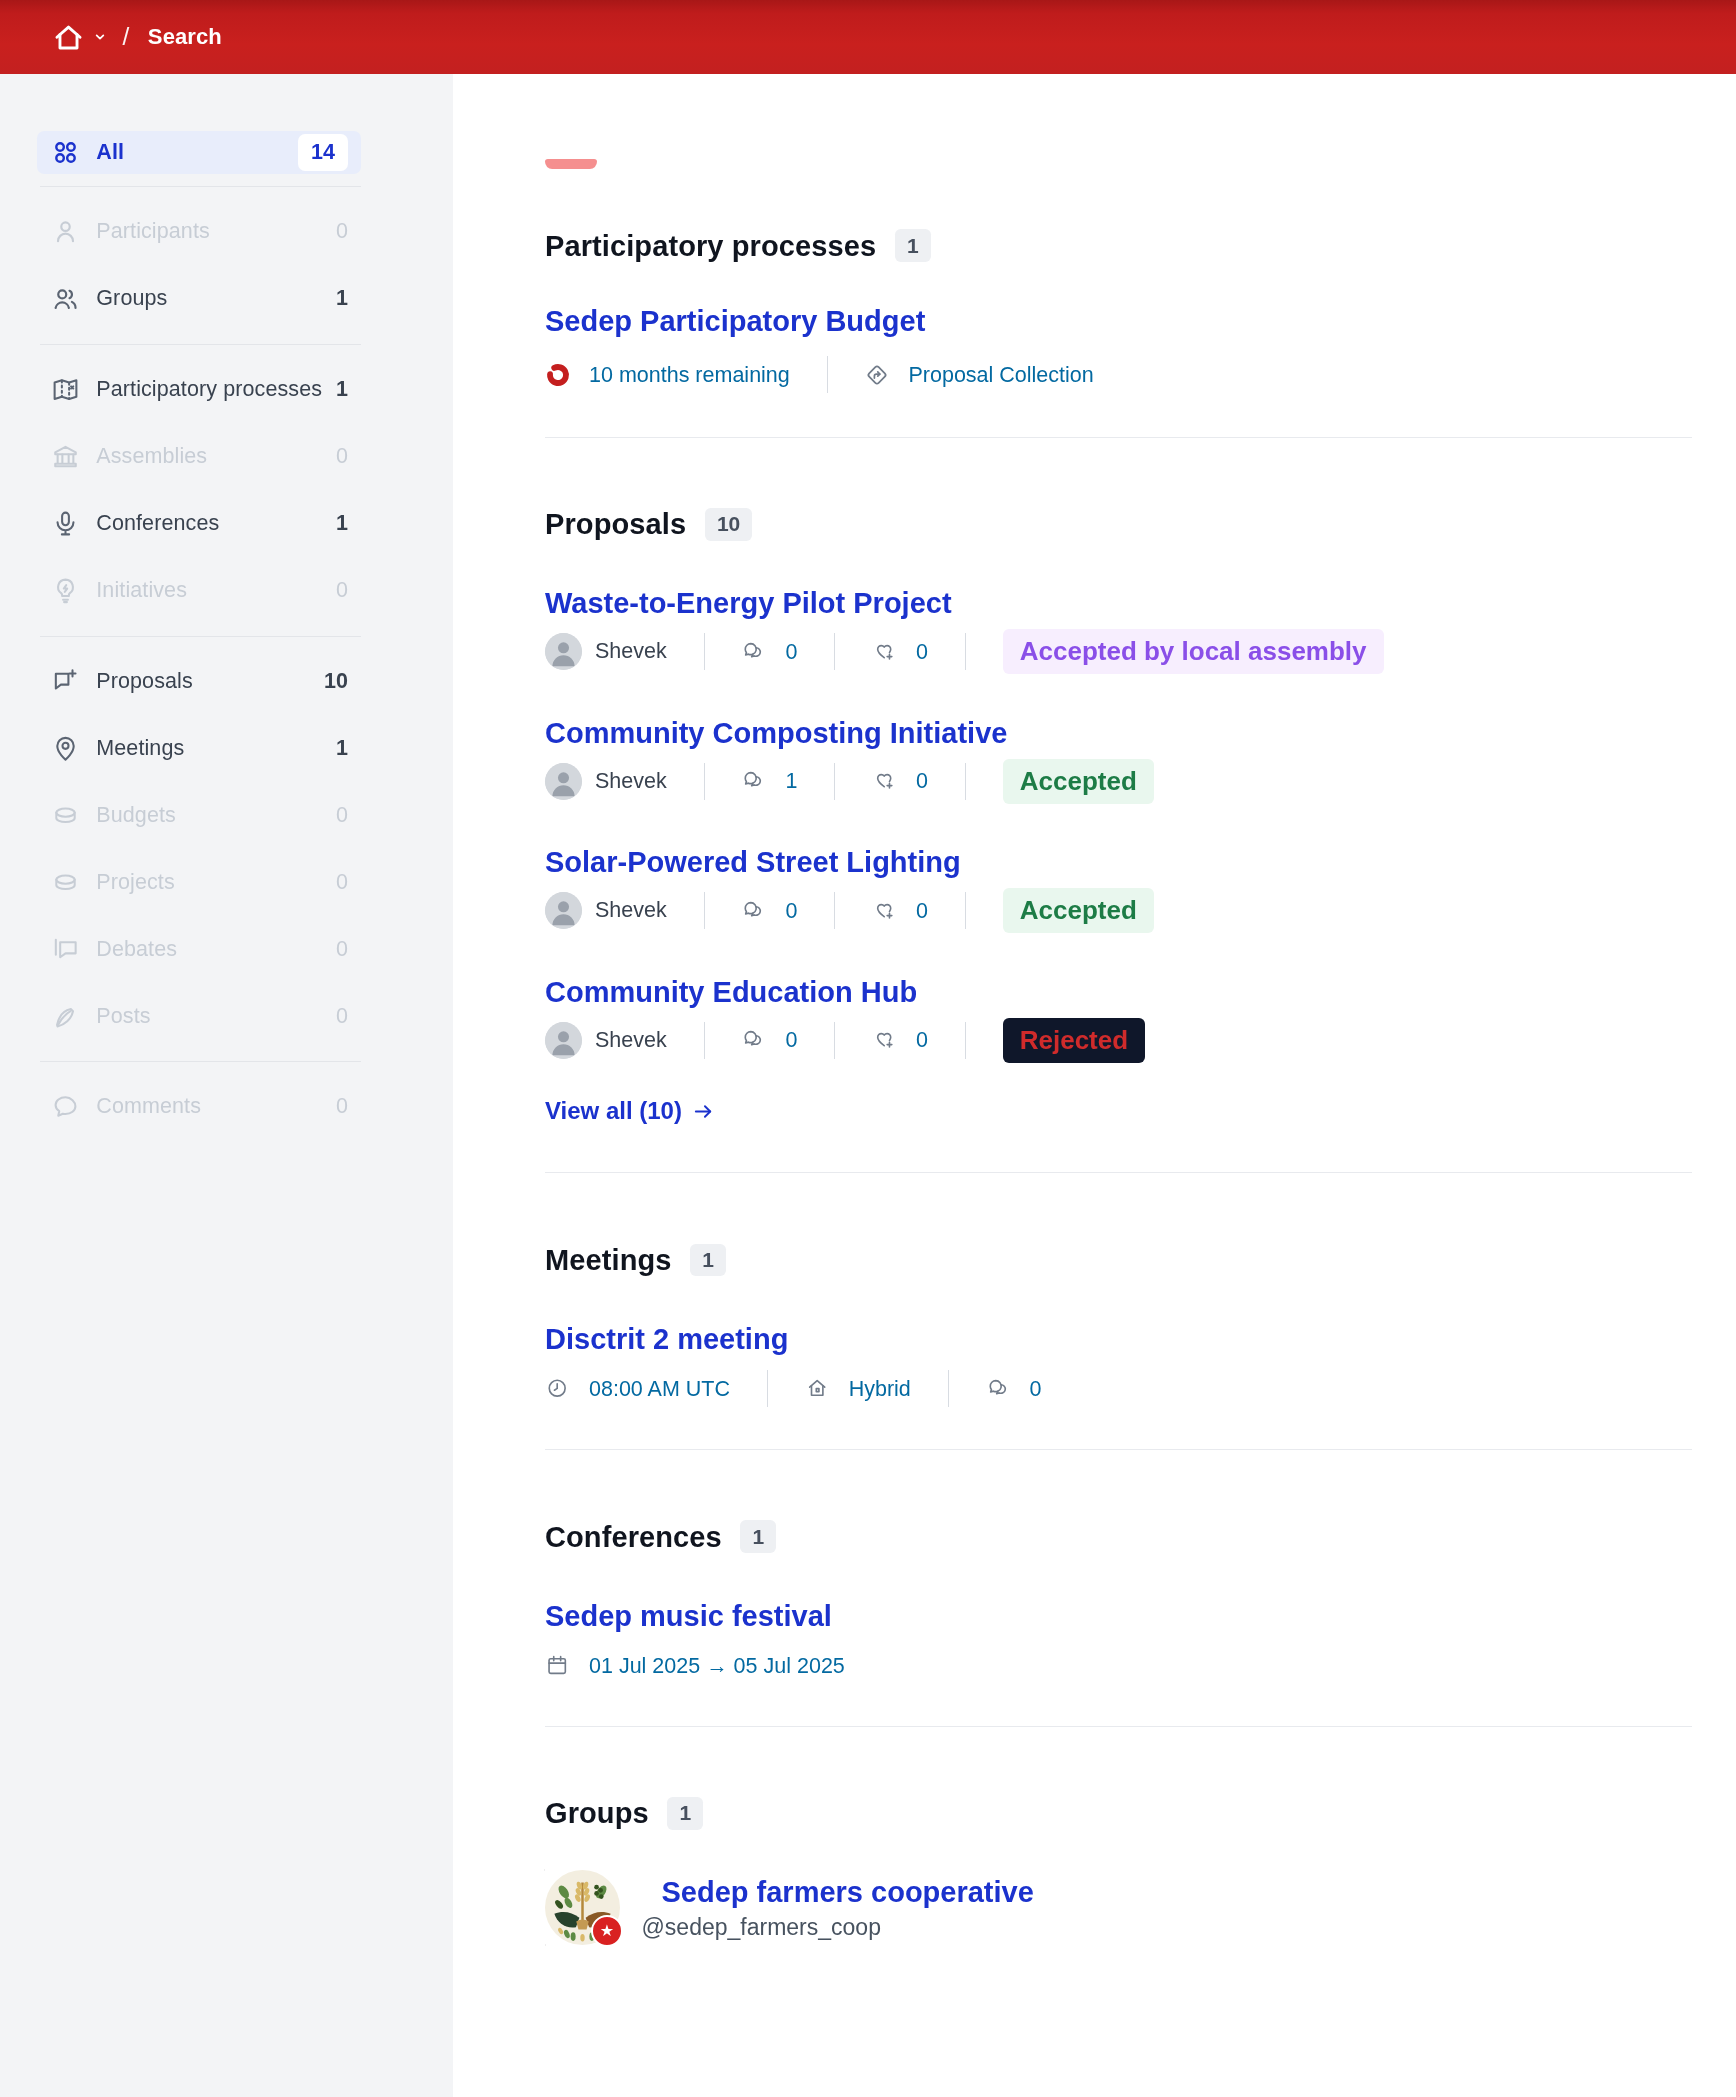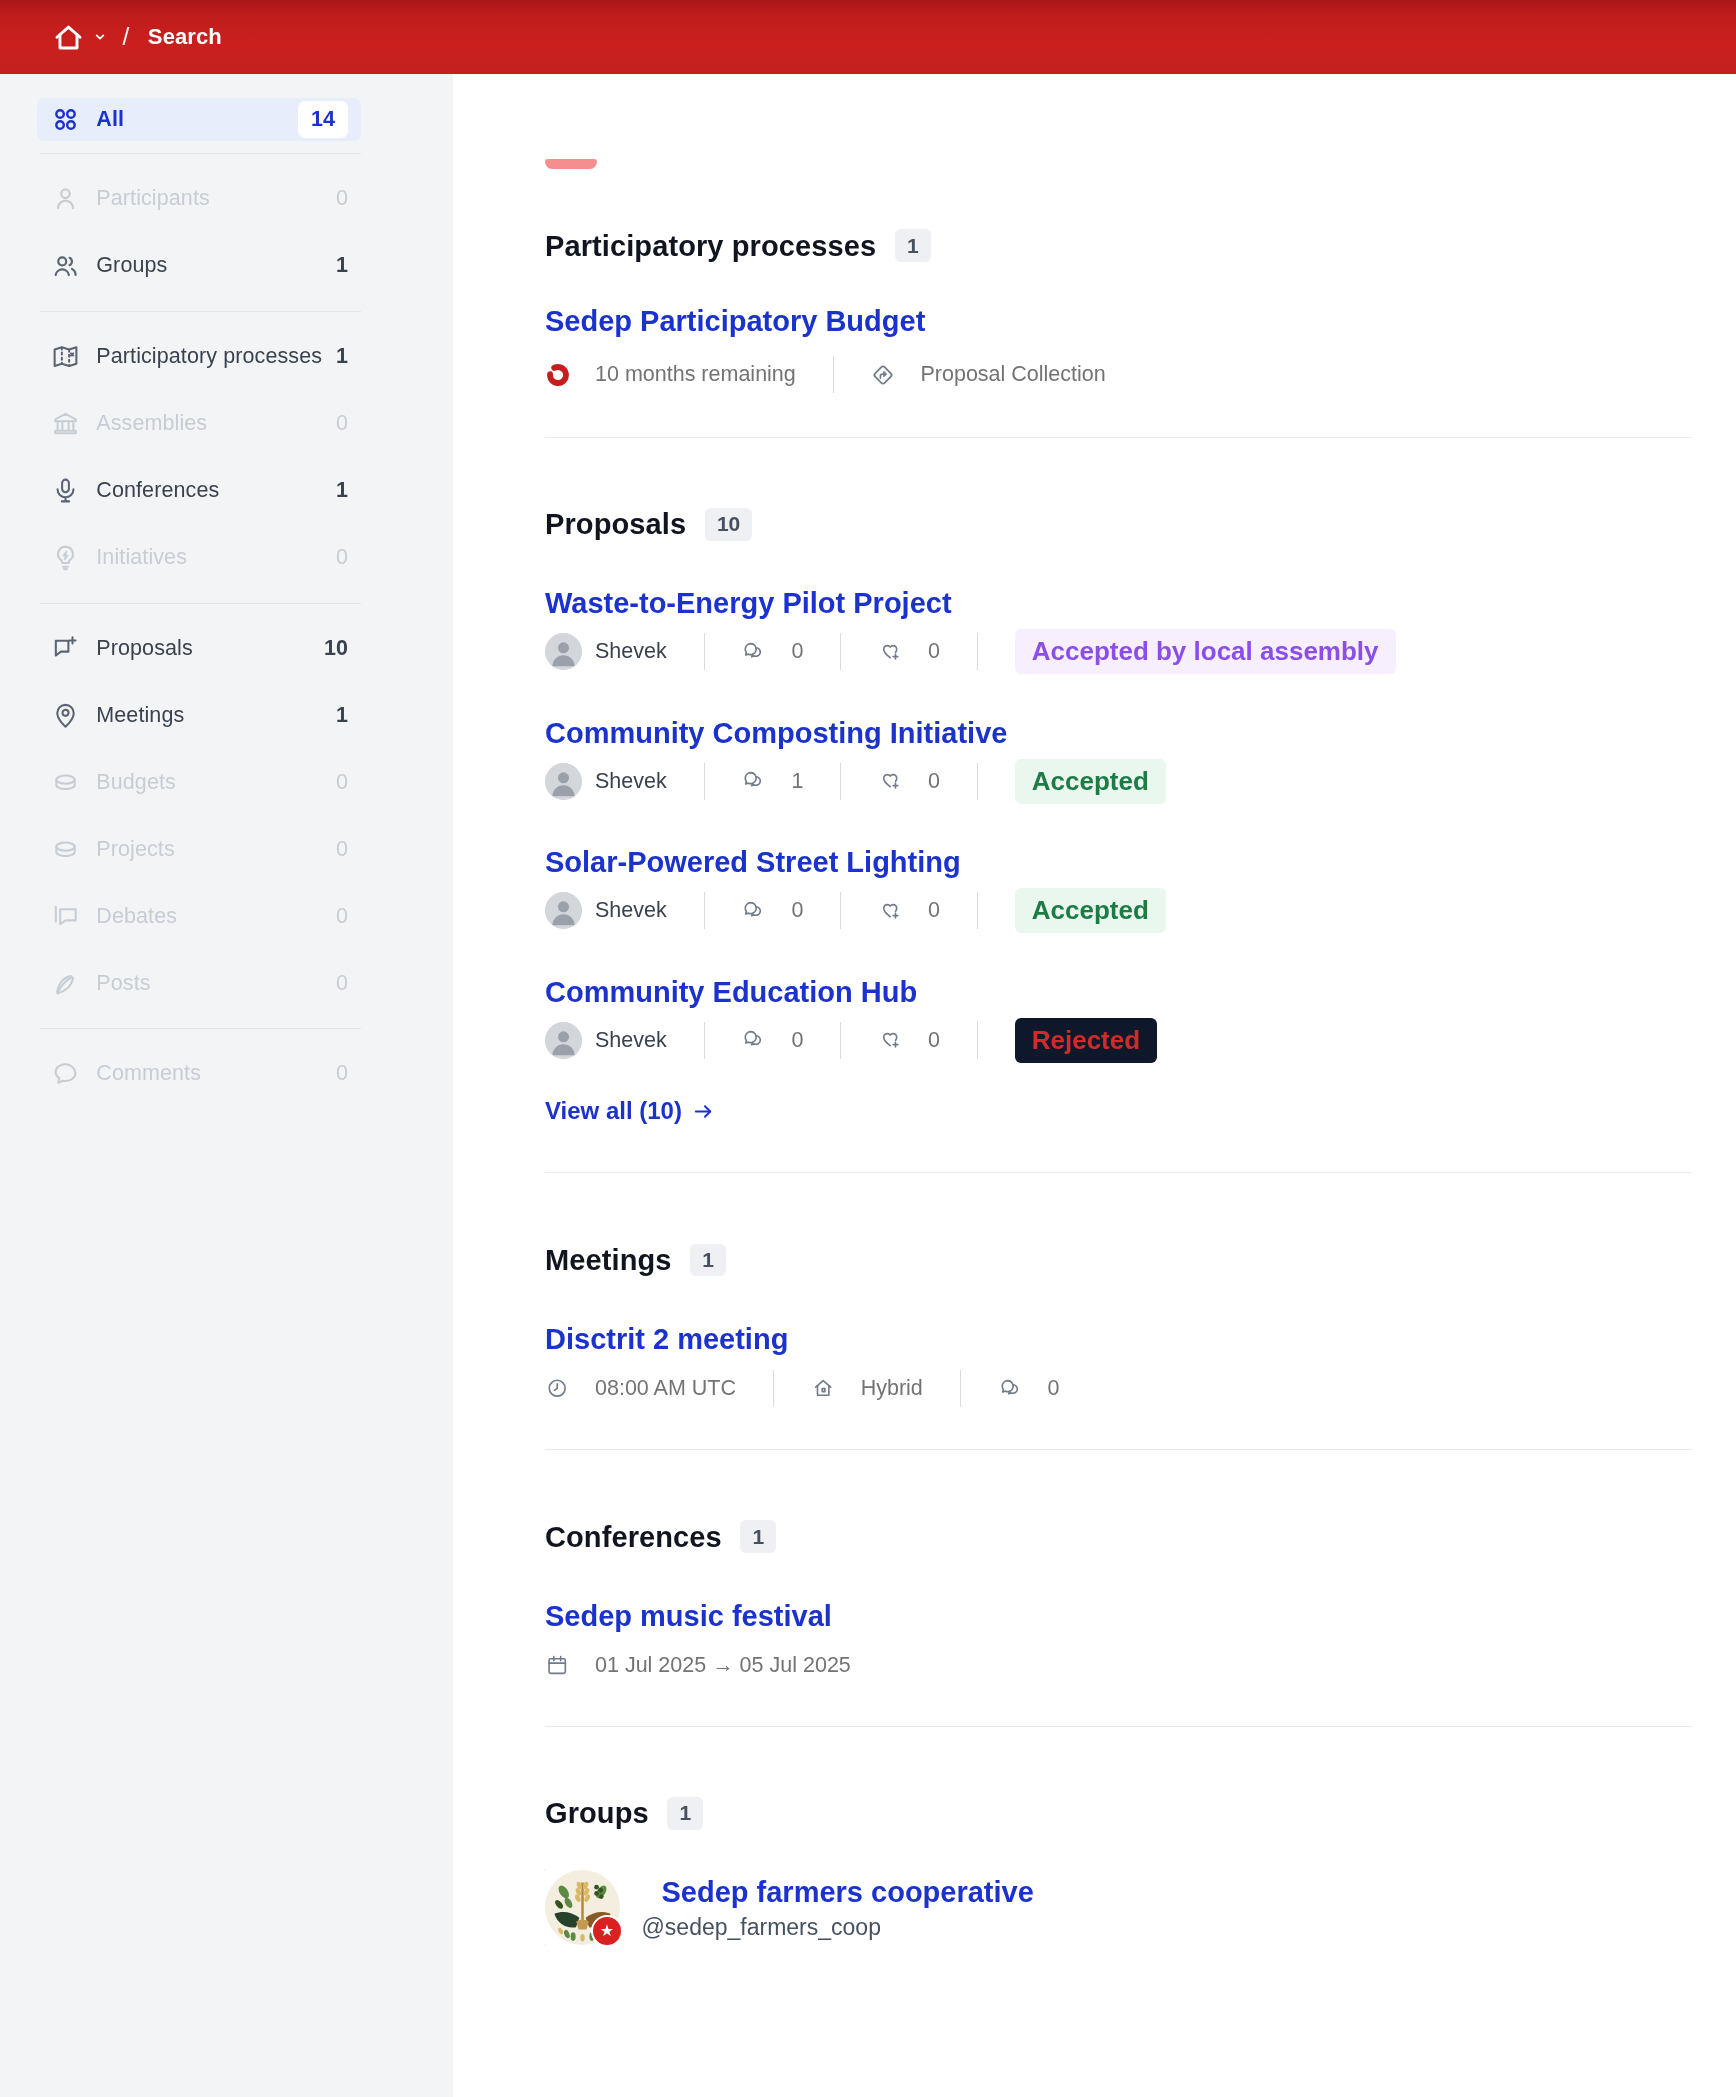--- a/index.html
+++ b/index.html
@@ -23,21 +23,21 @@
   .topbar .crumb-label { font-size: 22px; font-weight: 600; letter-spacing: 0.1px; }
   .home-btn { display: flex; align-items: center; gap: 7.2px; cursor: pointer; }
 
   
   .layout { display: flex; width: 100%; height: 2024px; }
 
   
   .sidebar {
     width: 453px; flex: 0 0 453px;
     background: #f3f4f6;
-    padding-top: 24px;
+    padding-top: 57px;
     height: 100%;
   }
   .nav { list-style: none; }
   .nav-item {
     height: 67px;
     margin: 0 92px 0 37px;
     display: flex; align-items: center;
     padding: 0 13px 0 14.3px;
     border-radius: 7.2px;
     font-size: 21.5px;
@@ -108,21 +108,21 @@
   .result-title {
     display: inline-block;
     margin-top: 44px;
     font-size: 29px; line-height: 34px; font-weight: 700;
     color: #1b32cd; text-decoration: none; cursor: pointer;
   }
   .result-title.tight { margin-top: 40px; }
 
   .meta-row { display: flex; align-items: center; margin-top: 17px; height: 40px; }
   .meta-row.author { margin-top: 11.5px; }
-  .meta-cell { display: flex; align-items: center; gap: 24px; font-size: 21.5px; color: #737373; }
+  .meta-cell { display: flex; align-items: flex-end; gap: 18px; font-size: 21.5px; color: #0369a1; }
   .meta-cell .micon { width: 26px; height: 26px; color: #717b89; flex: 0 0 26px; }
   .meta-sep { width: 0.7px; height: 37px; background: #d8dce2; margin: 0 37px; }
 
   .avatar {
     width: 37px; height: 37px; border-radius: 50%;
     background: #d3d7dc; overflow: hidden; margin-right: 13px; flex: 0 0 37px;
   }
   .author-name { font-size: 21.5px; color: #39424f; }
 
   .status-badge {

